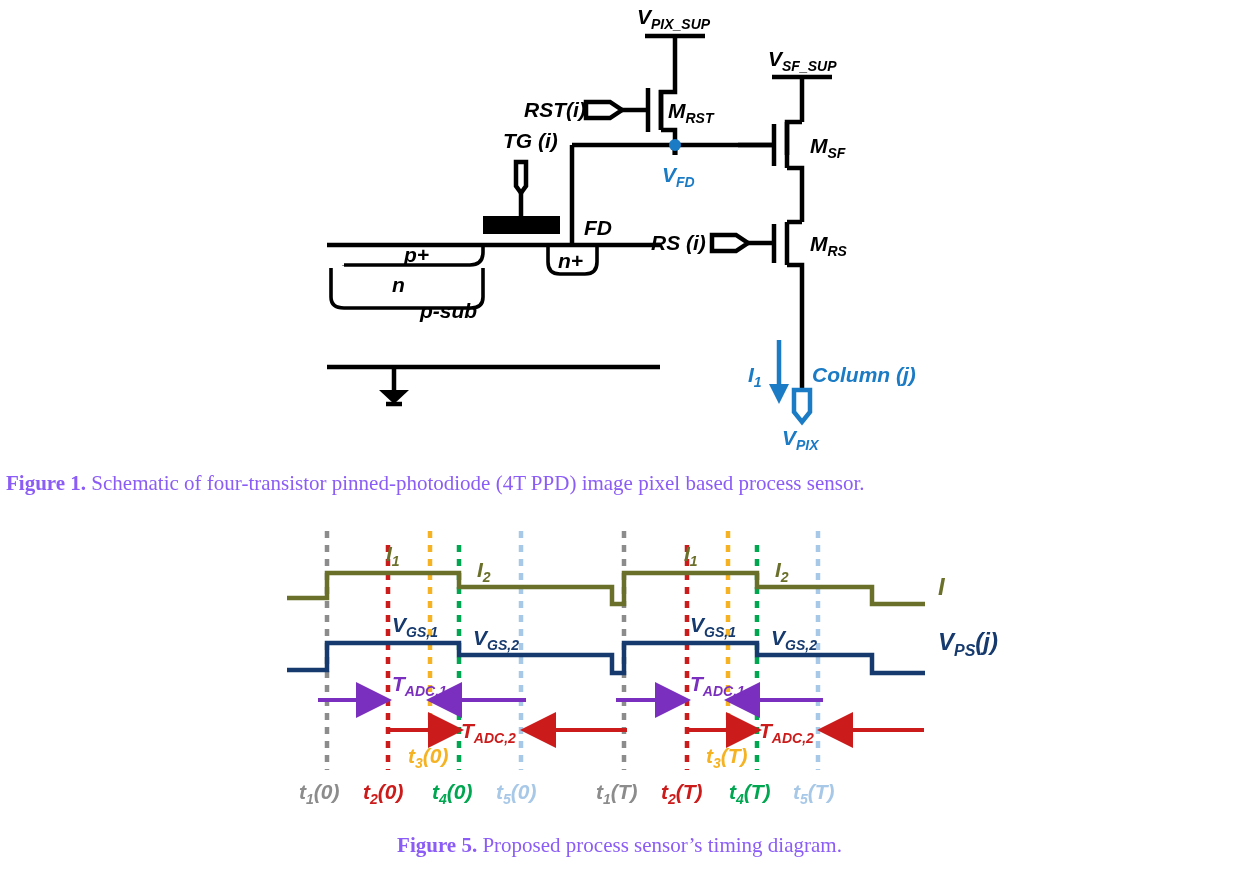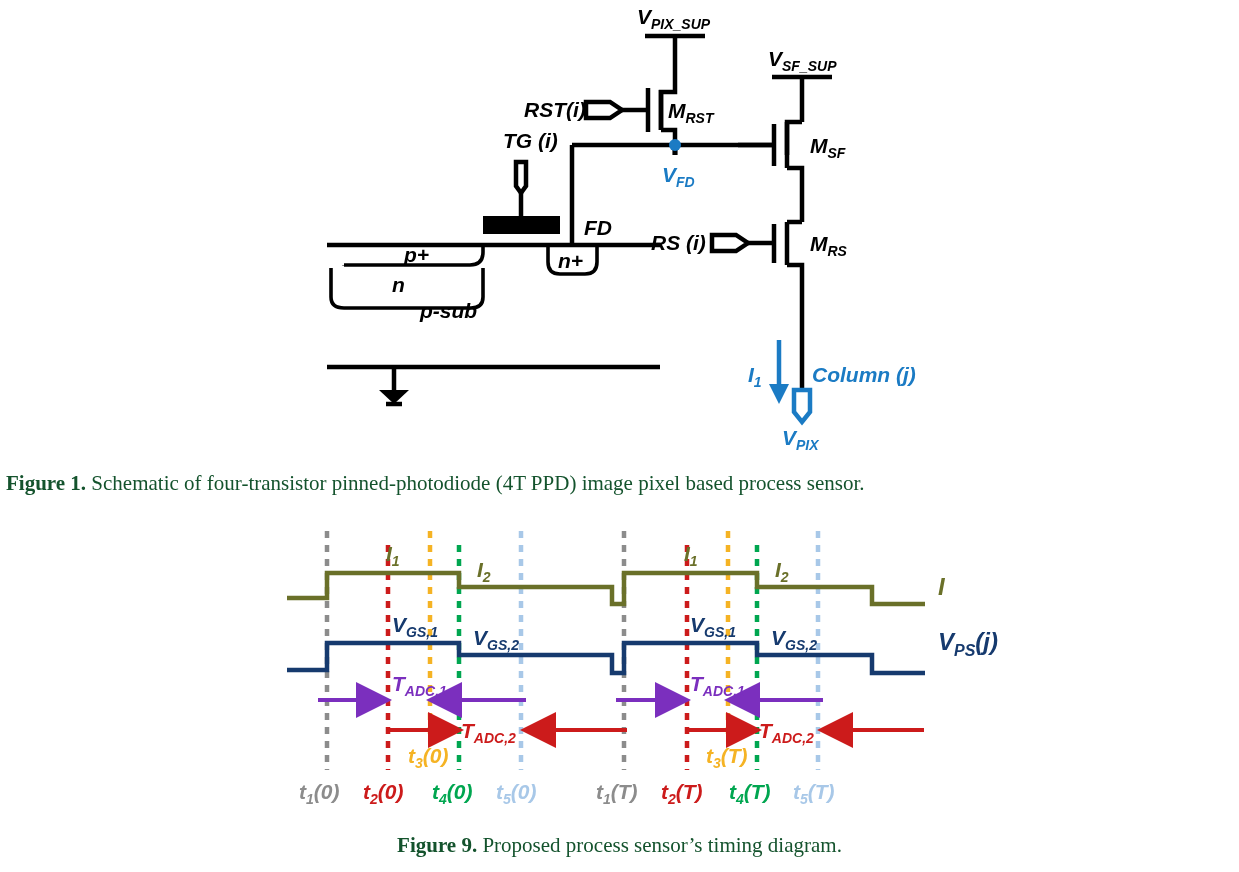--- a/index.html
+++ b/index.html
@@ -29,21 +29,21 @@
   #figure2-area { top: 515px; height: 310px; }
 
   svg { display: block; }
 
   .caption {
     position: absolute;
     left: 0;
     width: 1239px;
     font-family: "Liberation Serif", serif;
     font-size: 21px;
-    color: #14532d;
+    color: #8b5cf6;
     line-height: 1.25;
   }
   #caption1 { top: 470px; text-align: left; padding-left: 6px; box-sizing: border-box; }
   #caption2 { top: 832px; text-align: center; }
   .caption b { font-weight: bold; }
 </style>
 </head>
 <body>
 
 <div class="page">
@@ -310,16 +310,16 @@
       <text class="tl" fill="#00A650" x="729" y="284">
         <tspan>t</tspan><tspan class="tls" dy="5">4</tspan><tspan dy="-5">(T)</tspan>
       </text>
       <text class="tl" fill="#A8C8E8" x="793" y="284">
         <tspan>t</tspan><tspan class="tls" dy="5">5</tspan><tspan dy="-5">(T)</tspan>
       </text>
     </svg>
   </div>
 
   <div class="caption" id="caption2">
-    <b>Figure 9.</b><span> Proposed process sensor’s timing diagram.</span>
+    <b>Figure 5.</b><span> Proposed process sensor’s timing diagram.</span>
   </div>
 
 </div>
 
 </body></html>

